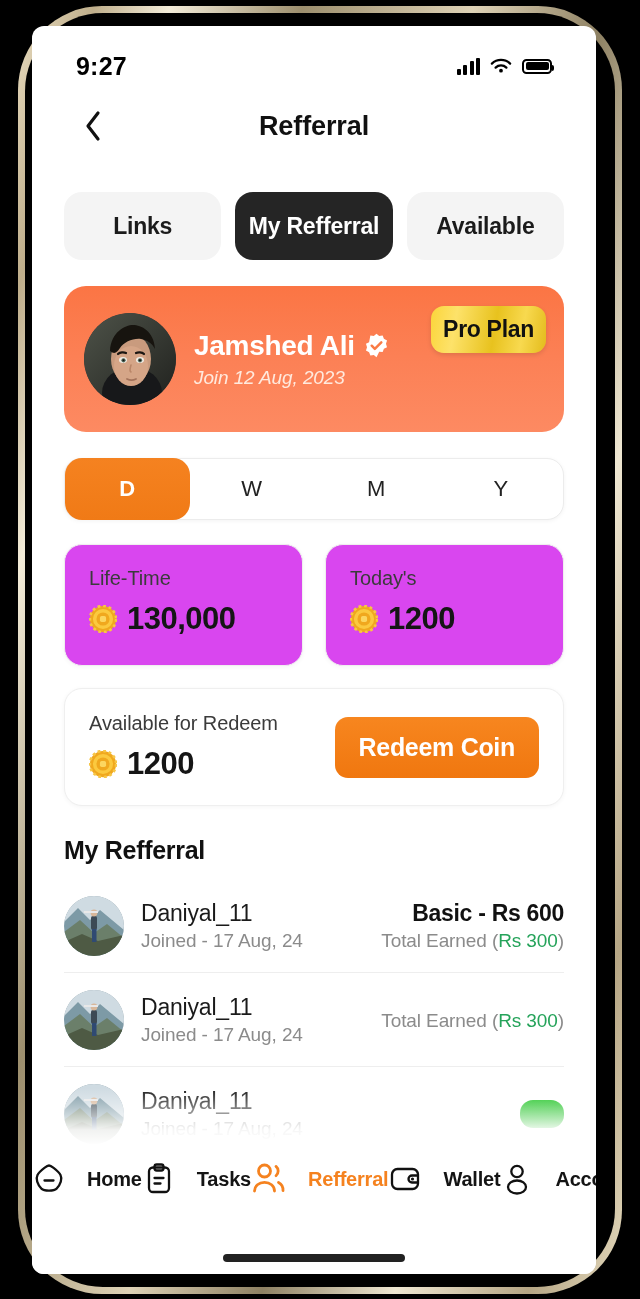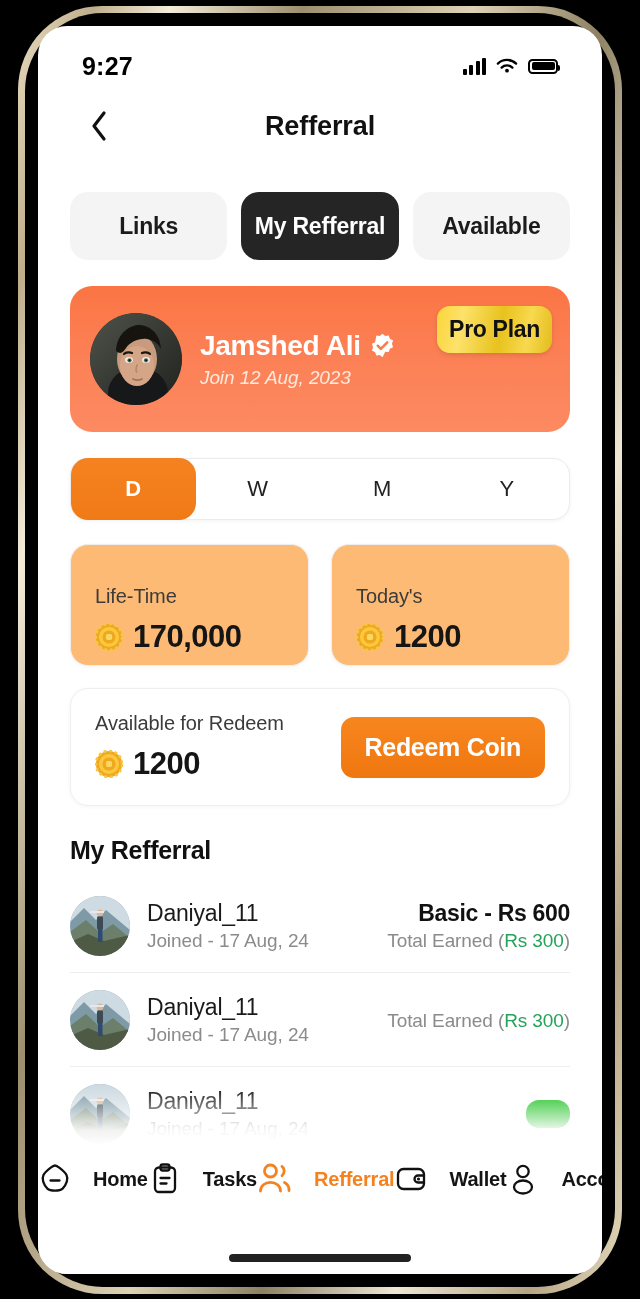--- a/index.html
+++ b/index.html
@@ -23,23 +23,23 @@
   }
   #phone-bezel {
     position: absolute;
     left: 25px; top: 13px;
     width: 590px; height: 1274px;
     border-radius: 78px;
     background: #000;
   }
   #screen {
     position: absolute;
-    left: 38px; top: 26px;
+    left: 32px; top: 26px;
     width: 564px; height: 1248px;
-    border-radius: 29px;
+    border-radius: 12px;
     background: #fff;
     overflow: hidden;
   }
 
   
   #status-bar {
     position: absolute; left: 0; top: 0;
     width: 564px; height: 62px;
     display: flex; align-items: center;
     justify-content: space-between;
@@ -144,23 +144,23 @@
   }
   .period.active {
     background: linear-gradient(180deg,#f58220 0%,#f07a16 100%);
     color:#fff; border-radius:17px; font-weight:600;
     height:calc(100% + 2px);
   }
 
   
   #stats-row { display:flex; gap:22px; margin: 24px 32px 0 32px; }
   .stat-card {
-    flex:1; height:122px; background:#fdba74;
+    flex:1; height:122px; background:#d946ef;
     border:1px solid #efefef; border-radius:18px;
-    padding: 40px 24px; box-shadow: 0 1px 5px rgba(0,0,0,.045);
+    padding: 22px 24px; box-shadow: 0 1px 5px rgba(0,0,0,.045);
   }
   .stat-label { font-size:20px; color:#3b3b3b; letter-spacing:-0.1px; }
   .stat-value-row { display:flex; align-items:center; gap:10px; margin-top:11px; }
   .stat-value { font-size:31px; font-weight:bold; color:#151515; letter-spacing:-0.5px; }
 
   
   .coin { width:28px; height:28px; flex:0 0 auto; display:block; }
 
   
   #redeem-card {
@@ -332,21 +332,21 @@
       <div class="stat-card">
         <div class="stat-label">Life-Time</div>
         <div class="stat-value-row">
           <svg class="coin" viewBox="0 0 32 32">
             <circle cx="16" cy="16" r="15" fill="#f0a81e"></circle>
             <circle cx="16" cy="16" r="15" fill="none" stroke="#f7c646" stroke-width="3" stroke-dasharray="3.2 3.2"></circle>
             <circle cx="16" cy="16" r="11.5" fill="#fbc93f"></circle>
             <circle cx="16" cy="16" r="7.5" fill="#f0a81e"></circle>
             <rect x="12.5" y="12.5" width="7" height="7" rx="2" fill="#fcd660"></rect>
           </svg>
-          <span class="stat-value">170,000</span>
+          <span class="stat-value">130,000</span>
         </div>
       </div>
       <div class="stat-card">
         <div class="stat-label">Today's</div>
         <div class="stat-value-row">
           <svg class="coin" viewBox="0 0 32 32">
             <circle cx="16" cy="16" r="15" fill="#f0a81e"></circle>
             <circle cx="16" cy="16" r="15" fill="none" stroke="#f7c646" stroke-width="3" stroke-dasharray="3.2 3.2"></circle>
             <circle cx="16" cy="16" r="11.5" fill="#fbc93f"></circle>
             <circle cx="16" cy="16" r="7.5" fill="#f0a81e"></circle>

